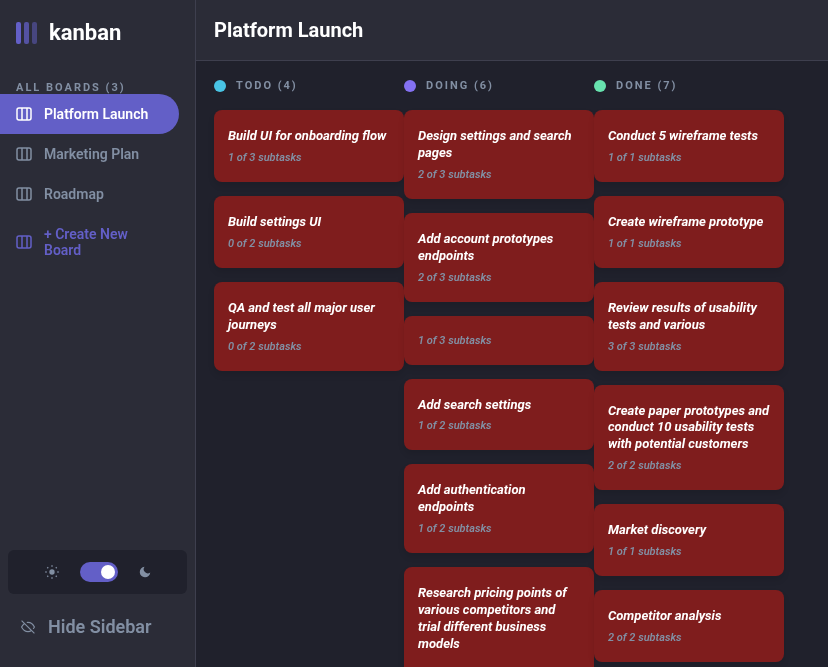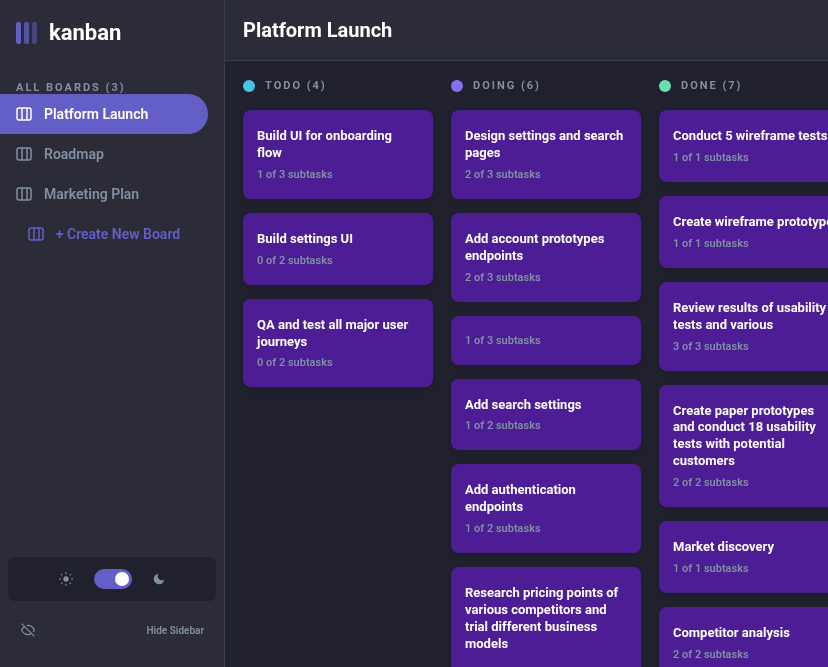--- a/index.html
+++ b/index.html
@@ -10,21 +10,21 @@
     body {
       font-family: -apple-system, BlinkMacSystemFont, "Segoe UI", Roboto, sans-serif;
       background: #20212c;
       color: #ffffff;
       width: 828px;
       height: 667px;
       display: flex;
       overflow: hidden;
     }
     .sidebar {
-      width: 225px;
+      width: 196px;
       background: #2b2c37;
       border-right: 1px solid #3e3f4e;
       display: flex;
       flex-direction: column;
       padding-top: 20px;
     }
     .logo {
       display: flex;
       align-items: center;
       gap: 12px;
@@ -113,45 +113,43 @@
       border-radius: 50%;
       position: absolute;
       top: 3px;
       right: 3px;
     }
     .hide-sidebar {
       display: flex;
       align-items: center;
       gap: 12px;
       padding: 10px 12px;
-      font-size: 10px;
+      font-size: 18px;
       font-weight: 600;
       color: #828fa3;
       cursor: pointer;
-      justify-content: space-between;
     }
     .main {
       flex: 1;
       display: flex;
       flex-direction: column;
       overflow: hidden;
     }
     .header {
       padding: 18px 18px;
       border-bottom: 1px solid #3e3f4e;
       background: #2b2c37;
     }
     .header-title {
       font-size: 20px;
       font-weight: 700;
     }
     .board {
       flex: 1;
       display: flex;
-      gap: 18px;
       padding: 18px;
       overflow: auto;
     }
     .column {
       width: 190px;
       flex-shrink: 0;
     }
     .column-header {
       display: flex;
       align-items: center;
@@ -169,25 +167,26 @@
       letter-spacing: 2px;
       color: #828fa3;
       text-transform: uppercase;
     }
     .cards {
       display: flex;
       flex-direction: column;
       gap: 14px;
     }
     .card {
-      background: #4c1d95;
+      background: #7f1d1d;
       border-radius: 8px;
       padding: 18px 14px;
       cursor: pointer;
       box-shadow: 0 4px 6px rgba(0,0,0,0.1);
+      font-style: italic;
     }
     .card-title {
       font-size: 13px;
       font-weight: 700;
       color: #ffffff;
       margin-bottom: 6px;
       line-height: 1.3;
     }
     .card-sub {
       font-size: 11px;
@@ -219,29 +218,29 @@
           <line x1="11" y1="2" x2="11" y2="14" stroke="currentColor" stroke-width="1.5"></line>
         </svg>
       <span>Platform Launch</span>
     </div>
     <div class="board-item">
       <svg class="board-icon" viewBox="0 0 16 16" fill="currentColor">
           <rect x="1" y="2" width="14" height="12" rx="2" fill="none" stroke="currentColor" stroke-width="1.5"></rect>
           <line x1="6" y1="2" x2="6" y2="14" stroke="currentColor" stroke-width="1.5"></line>
           <line x1="11" y1="2" x2="11" y2="14" stroke="currentColor" stroke-width="1.5"></line>
         </svg>
-      <span>Roadmap</span>
+      <span>Marketing Plan</span>
     </div>
     <div class="board-item">
       <svg class="board-icon" viewBox="0 0 16 16" fill="currentColor">
           <rect x="1" y="2" width="14" height="12" rx="2" fill="none" stroke="currentColor" stroke-width="1.5"></rect>
           <line x1="6" y1="2" x2="6" y2="14" stroke="currentColor" stroke-width="1.5"></line>
           <line x1="11" y1="2" x2="11" y2="14" stroke="currentColor" stroke-width="1.5"></line>
         </svg>
-      <span>Marketing Plan</span>
+      <span>Roadmap</span>
     </div>
     <div class="board-item new">
       <svg class="board-icon" viewBox="0 0 16 16" fill="currentColor">
           <rect x="1" y="2" width="14" height="12" rx="2" fill="none" stroke="currentColor" stroke-width="1.5"></rect>
           <line x1="6" y1="2" x2="6" y2="14" stroke="currentColor" stroke-width="1.5"></line>
           <line x1="11" y1="2" x2="11" y2="14" stroke="currentColor" stroke-width="1.5"></line>
         </svg>
       <span>+ Create New Board</span>
     </div>
   </div>
@@ -345,21 +344,21 @@
           </div>
           <div class="card">
             <div class="card-title">Create wireframe prototype</div>
             <div class="card-sub">1 of 1 subtasks</div>
           </div>
           <div class="card">
             <div class="card-title">Review results of usability tests and various</div>
             <div class="card-sub">3 of 3 subtasks</div>
           </div>
           <div class="card">
-            <div class="card-title">Create paper prototypes and conduct 18 usability tests with potential customers</div>
+            <div class="card-title">Create paper prototypes and conduct 10 usability tests with potential customers</div>
             <div class="card-sub">2 of 2 subtasks</div>
           </div>
           <div class="card">
             <div class="card-title">Market discovery</div>
             <div class="card-sub">1 of 1 subtasks</div>
           </div>
           <div class="card">
             <div class="card-title">Competitor analysis</div>
             <div class="card-sub">2 of 2 subtasks</div>
           </div>

